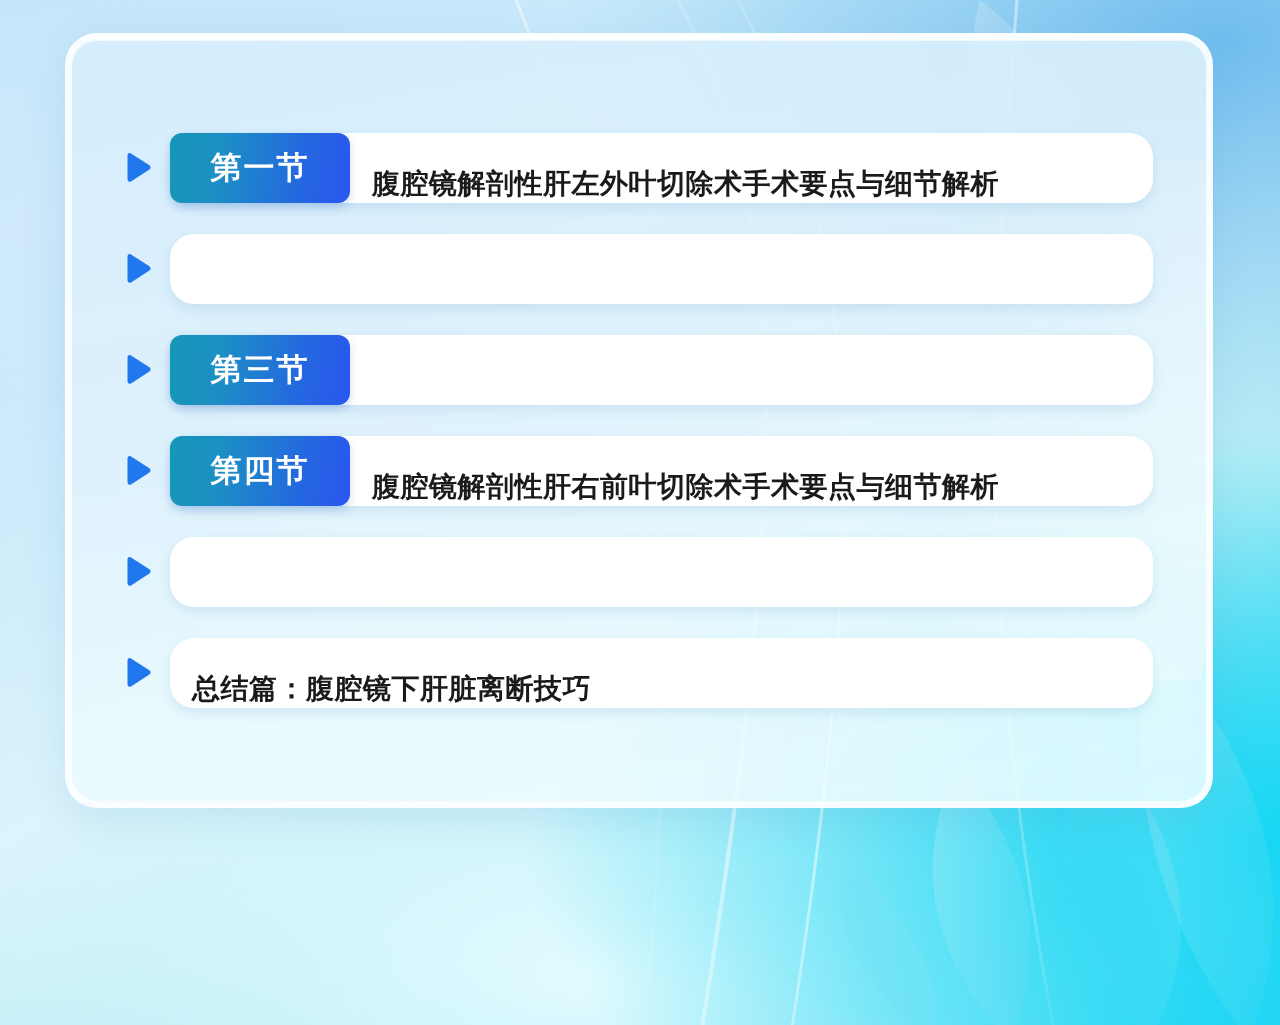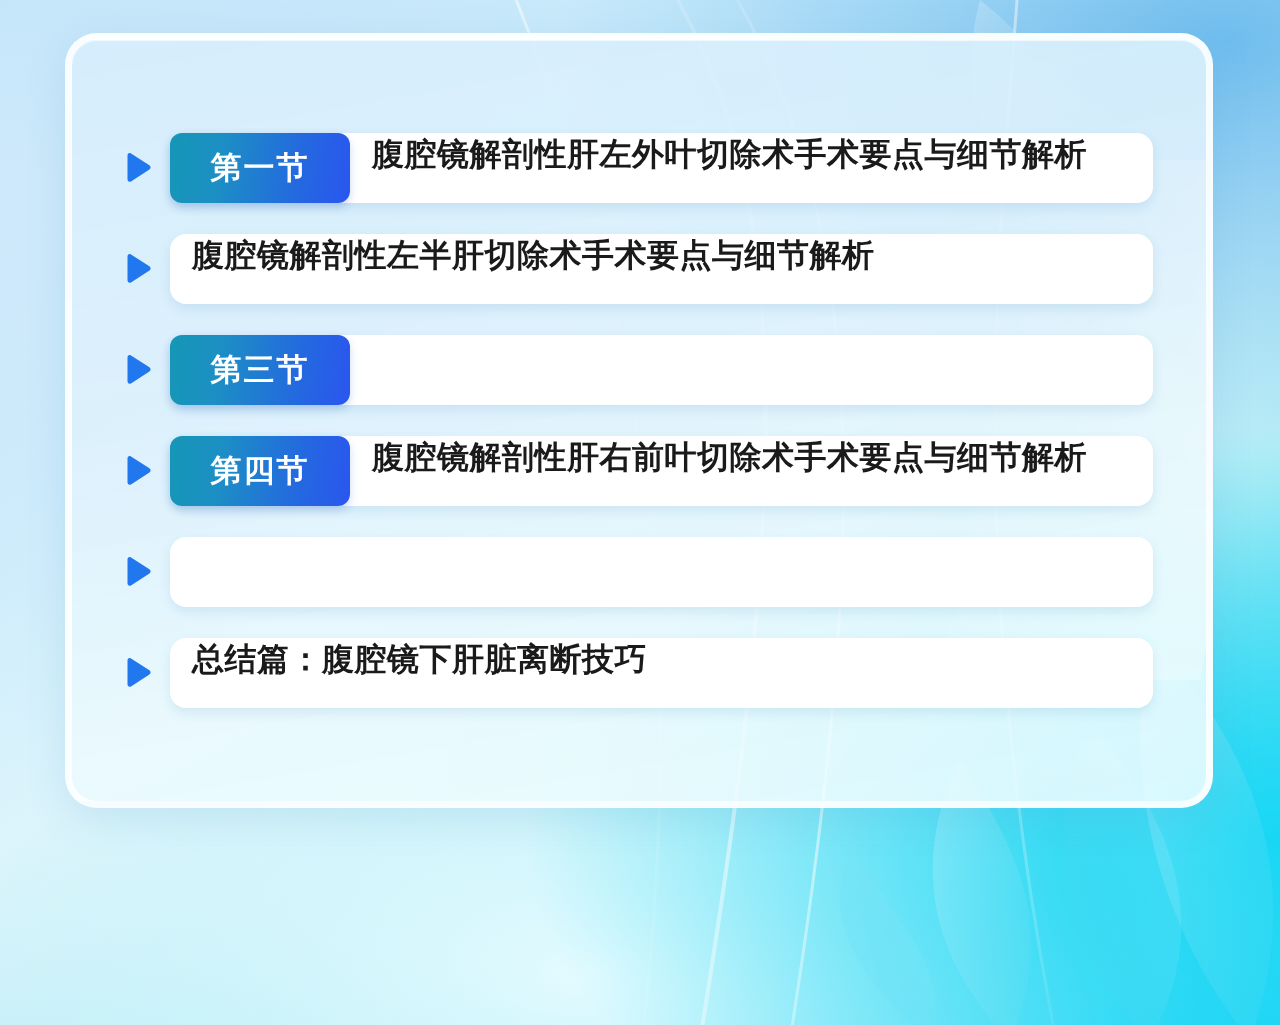--- a/index.html
+++ b/index.html
@@ -88,24 +88,24 @@
     margin-right: 16px;
     display: block;
   }
 
   .row-body {
     position: relative;
     flex: 0 0 auto;
     width: 983px;
     height: 70px;
     background: #ffffff;
-    border-radius: 16px;
+    border-radius: 24px;
     box-shadow: 0 5px 11px rgba(90,150,190,0.16);
     display: flex;
-    align-items: flex-start;
+    align-items: flex-end;
   }
 
   .badge {
     flex: 0 0 auto;
     width: 180px;
     height: 70px;
     border-radius: 12px;
     background: linear-gradient(98deg, #1597b6 0%, #1c8fc4 28%, #2468e0 72%, #2a56ef 100%);
     box-shadow: 0 4px 9px rgba(30,90,190,0.22);
     color: #ffffff;
@@ -117,21 +117,21 @@
     justify-content: center;
     position: relative;
     z-index: 2;
   }
 
   .row-title {
     flex: 1 1 auto;
     padding-left: 22px;
     padding-right: 16px;
     color: #1a1a1a;
-    font-size: 32px;
+    font-size: 28px;
     font-weight: bold;
     letter-spacing: 0.5px;
     white-space: nowrap;
   }
 </style>
 </head>
 <body>
 
 <div id="stage">
 
@@ -183,21 +183,20 @@
           <div class="badge">第一节</div>
           <div class="row-title">腹腔镜解剖性肝左外叶切除术手术要点与细节解析</div>
         </div>
       </div>
 
       <div class="row">
         <svg class="play-icon" viewBox="0 0 34 34" xmlns="http://www.w3.org/2000/svg">
           <path d="M7.5 4.6 C7.5 2.5 9.3 1.4 11.0 2.5 L29.4 14.3 C31.0 15.3 31.0 17.6 29.4 18.6 L11.0 30.4 C9.3 31.5 7.5 30.4 7.5 28.3 Z" fill="#2177ee"></path>
         </svg>
         <div class="row-body">
-          <div class="row-title">腹腔镜解剖性左半肝切除术手术要点与细节解析</div>
         </div>
       </div>
 
       <div class="row">
         <svg class="play-icon" viewBox="0 0 34 34" xmlns="http://www.w3.org/2000/svg">
           <path d="M7.5 4.6 C7.5 2.5 9.3 1.4 11.0 2.5 L29.4 14.3 C31.0 15.3 31.0 17.6 29.4 18.6 L11.0 30.4 C9.3 31.5 7.5 30.4 7.5 28.3 Z" fill="#2177ee"></path>
         </svg>
         <div class="row-body">
           <div class="badge">第三节</div>
         </div>

